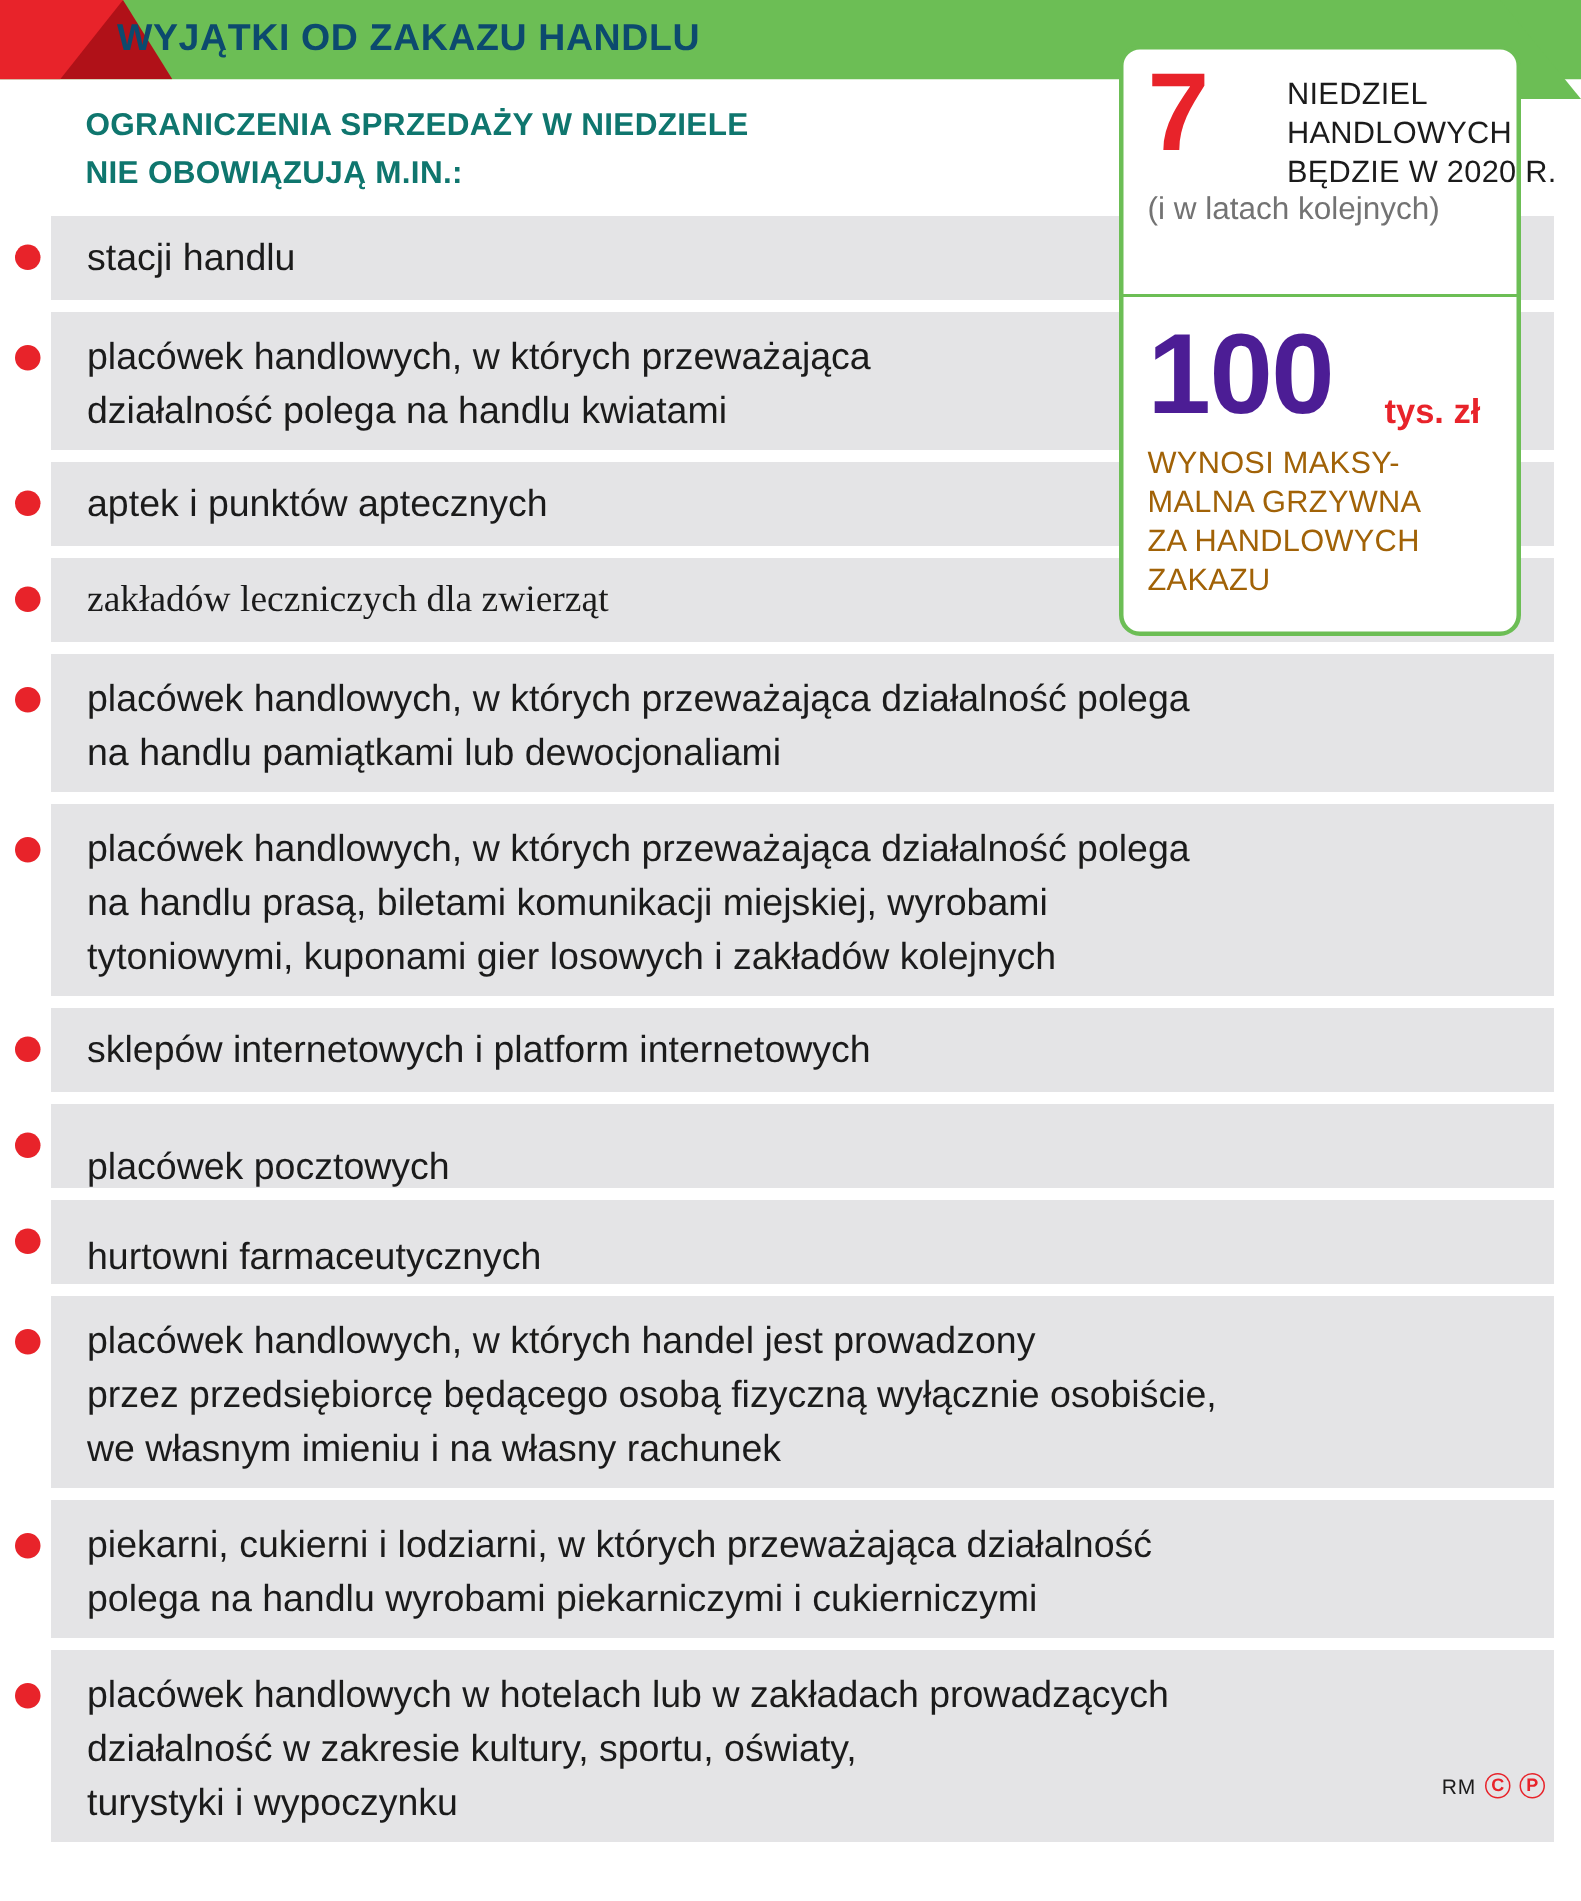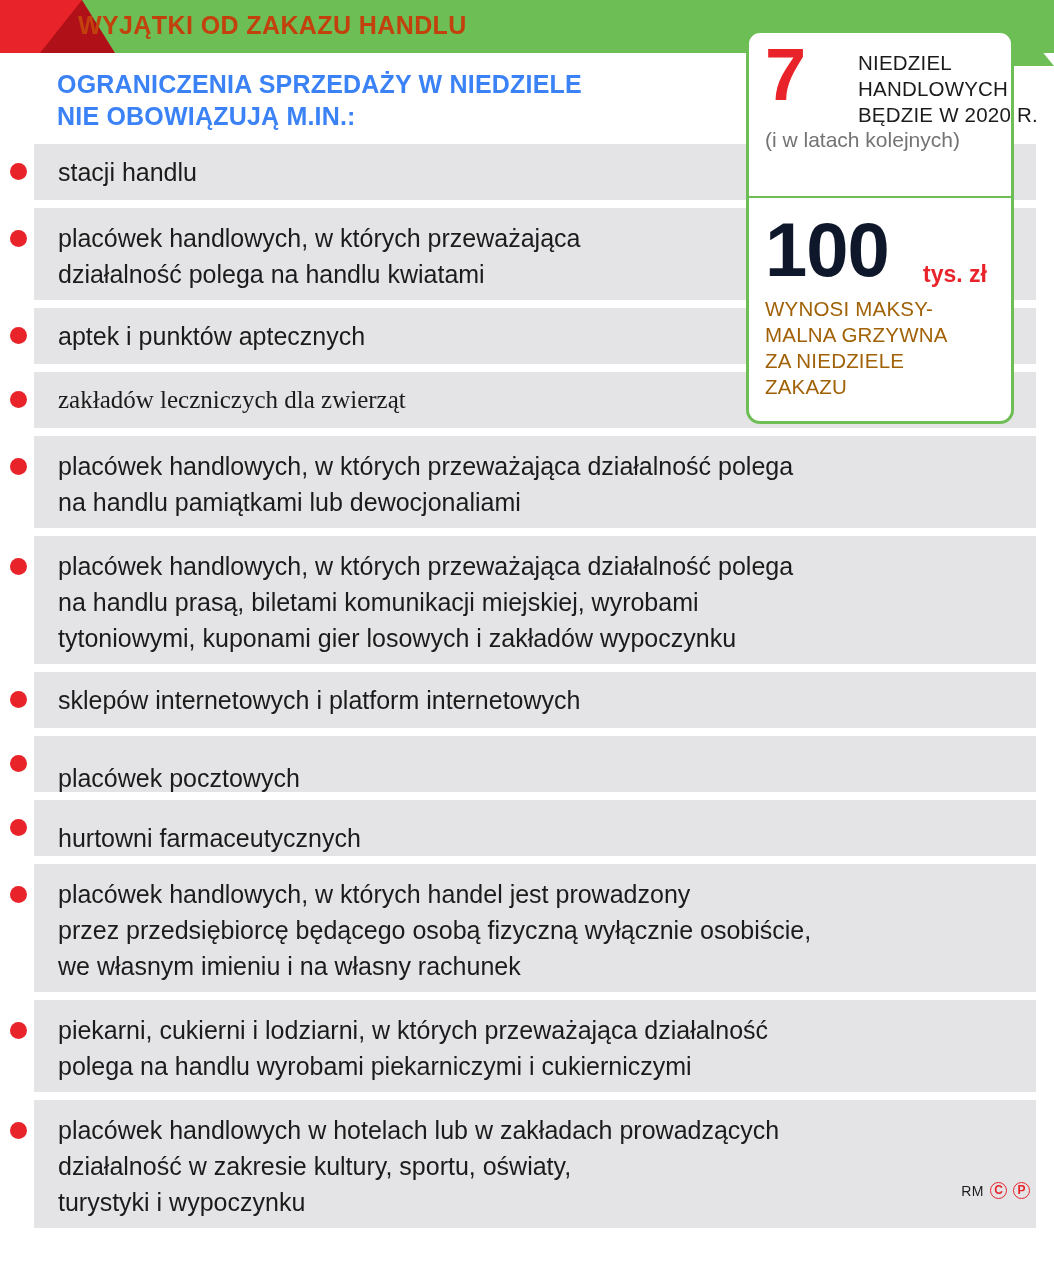--- a/index.html
+++ b/index.html
@@ -50,21 +50,21 @@
     height: 53px;
     background: #e8232a;
     clip-path: polygon(0 0, 82px 0, 40px 53px, 0 53px);
   }
   #header-title {
     position: absolute;
     left: 78px;
     top: 11px;
     font-size: 25px;
     font-weight: bold;
-    color: #c2410c;
+    color: #0c4a6e;
     letter-spacing: 0.4px;
     white-space: nowrap;
     font-family: "Liberation Sans", sans-serif;
   }
 
   
   #header-wedge {
     position: absolute;
     left: 940px;
     top: 0;
@@ -73,22 +73,22 @@
     background: #6cbe55;
     clip-path: polygon(0 0, 60px 0, 114px 66px, 0 66px);
   }
 
   
   #subtitle {
     position: absolute;
     left: 57px;
     top: 68px;
     width: 680px;
-    color: #3b82f6;
-    font-size: 25px;
+    color: #0f766e;
+    font-size: 21px;
     font-weight: bold;
     line-height: 32px;
     letter-spacing: 0.2px;
   }
   #subtitle .line { display: block; white-space: nowrap; }
 
   
   #list {
     position: absolute;
     left: 0;
@@ -180,21 +180,21 @@
     white-space: nowrap;
   }
 
   #stat2 { left: 765px; top: 212px; width: 240px; z-index: 7; }
   #stat2-num {
     position: absolute;
     left: 0;
     top: 0;
     font-size: 76px;
     font-weight: bold;
-    color: #0f172a;
+    color: #4c1d95;
     line-height: 76px;
     letter-spacing: -1px;
   }
   #stat2-unit {
     position: absolute;
     left: 158px;
     top: 49px;
     font-size: 23px;
     font-weight: bold;
     color: #e8232a;
@@ -299,21 +299,21 @@
       <span class="ln">na handlu pamiątkami lub dewocjonaliami</span>
     </div>
   </div>
 
   <div class="row" style="height:128px;">
     <div class="row-bg"></div>
     <div class="bullet" style="top:22px;"></div>
     <div class="row-text" style="padding-top:12px;">
       <span class="ln">placówek handlowych, w których przeważająca działalność polega</span>
       <span class="ln">na handlu prasą, biletami komunikacji miejskiej, wyrobami</span>
-      <span class="ln">tytoniowymi, kuponami gier losowych i zakładów wypoczynku</span>
+      <span class="ln">tytoniowymi, kuponami gier losowych i zakładów kolejnych</span>
     </div>
   </div>
 
   <div class="row" style="height:56px;">
     <div class="row-bg"></div>
     <div class="bullet" style="top:19px;"></div>
     <div class="row-text" style="padding-top:10px;">
       <span class="ln">sklepów internetowych i platform internetowych</span>
     </div>
   </div>
@@ -377,21 +377,21 @@
   </div>
   <div id="stat1-note">(i w latach kolejnych)</div>
 </div>
 
 <div class="stat-block" id="stat2">
   <div id="stat2-num">100</div>
   <div id="stat2-unit">tys. zł</div>
   <div id="stat2-label">
     <span class="ln">WYNOSI MAKSY-</span>
     <span class="ln">MALNA GRZYWNA</span>
-    <span class="ln">ZA NIEDZIELE</span>
+    <span class="ln">ZA HANDLOWYCH</span>
     <span class="ln">ZAKAZU</span>
   </div>
 </div>
 
 <div id="credits">
   <span id="credit-rm">RM</span>
   <span class="credit-mark">C</span>
   <span class="credit-mark">P</span>
 </div>
 

